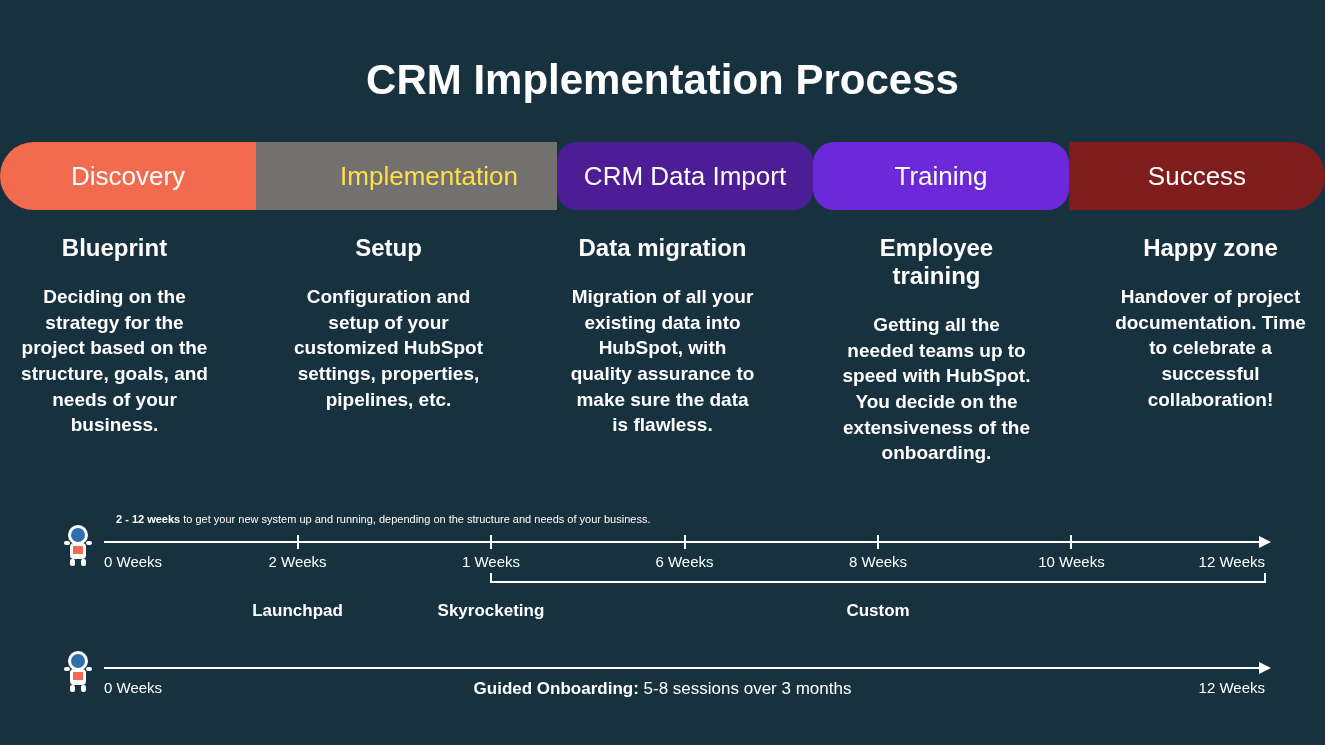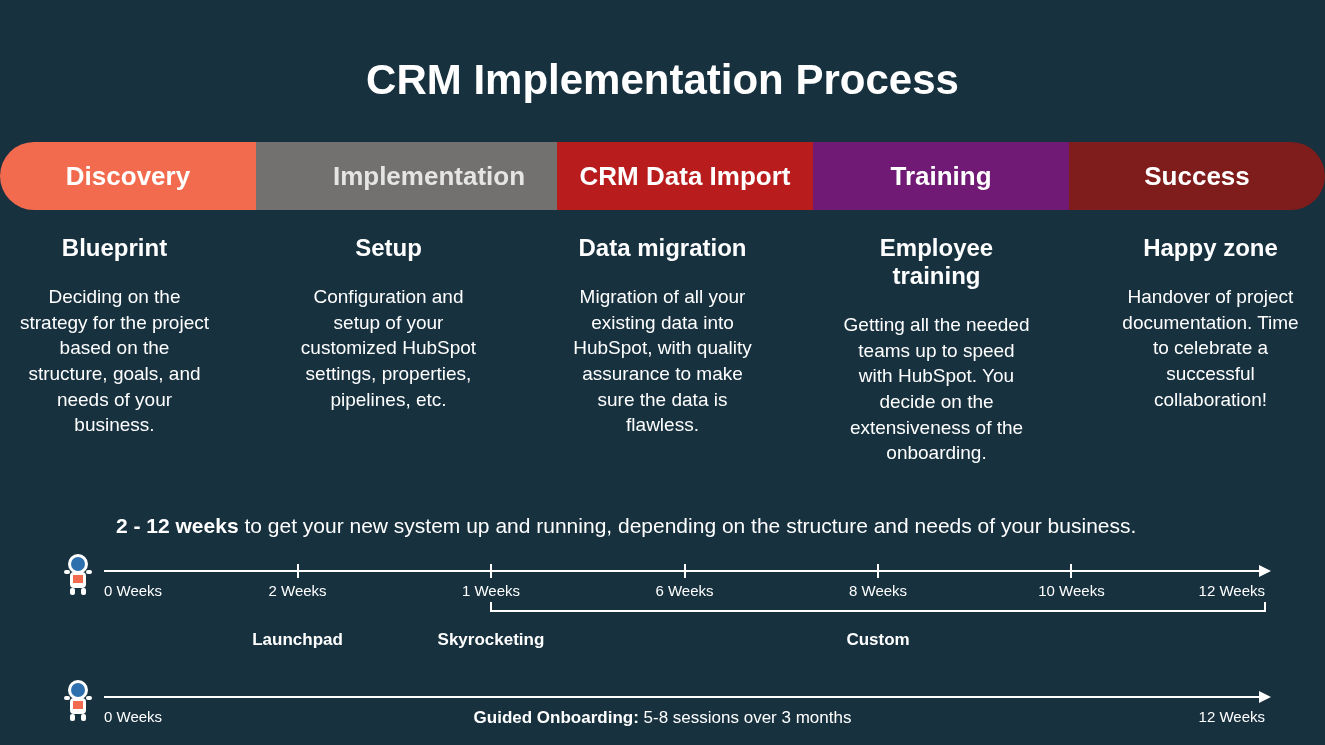--- a/index.html
+++ b/index.html
@@ -24,51 +24,51 @@
     height: 68px;
     border-radius: 34px;
     overflow: hidden;
   }
   .stage {
     flex: 1 1 0;
     display: flex;
     align-items: center;
     justify-content: center;
     font-size: 26px;
-    font-weight: 700;
+    font-weight: 400;
   }
   .details {
     display: flex;
     width: 100%;
     padding: 24px 0 0 0;
     gap: 45px;
   }
   .detail-col {
     flex: 1 1 0;
     text-align: center;
     padding: 0 18px;
   }
   .detail-title {
     font-size: 24px;
     font-weight: 700;
     margin-bottom: 22px;
   }
   .detail-desc {
     font-size: 19px;
     line-height: 1.35;
-    font-weight: 400;
+    font-weight: 700;
   }
   .timeline-section {
     padding: 46px 60px 0 60px;
   }
   .timeline-note {
-    font-size: 21px;
+    font-size: 11px;
     line-height: 1.35;
     margin-left: 56px;
-    margin-bottom: 20px;
+    margin-bottom: 4px;
   }
   .timeline-note b { font-weight: 700; }
   .timeline-row {
     position: relative;
     height: 90px;
   }
   .mascot {
     position: absolute;
     left: 0;
     top: -8px;
@@ -142,23 +142,23 @@
   }
   .guided b { font-weight: 700; }
 </style>
 </head>
 <body>
 
 <h1 class="title">CRM Implementation Process</h1>
 
 <div class="stages" id="stages">
     <div class="stage" style="background: rgb(243, 107, 79); color: rgb(255, 255, 255);">Discovery</div>
-    <div class="stage" style="background: rgb(114, 113, 111); color: #e5e5e5; padding-left: 45px;">Implementation</div>
-    <div class="stage" style="background: #b91c1c; color: rgb(255, 255, 255);">CRM Data Import</div>
-    <div class="stage" style="background: #701a75; color: rgb(255, 255, 255);">Training</div>
+    <div class="stage" style="background: rgb(114, 113, 111); color: #fde047; padding-left: 45px;">Implementation</div>
+    <div class="stage" style="background: #4c1d95; color: rgb(255, 255, 255); border-radius: 20px;">CRM Data Import</div>
+    <div class="stage" style="background: #6d28d9; color: rgb(255, 255, 255); border-radius: 21px;">Training</div>
     <div class="stage" style="background: #7f1d1d; color: rgb(255, 255, 255);">Success</div>
   </div>
 
 <div class="details" id="details">
     <div class="detail-col">
       <div class="detail-title">Blueprint</div>
       <div class="detail-desc">Deciding on the strategy for the project based on the structure, goals, and needs of your business.</div>
     </div>
     <div class="detail-col">
       <div class="detail-title">Setup</div>

